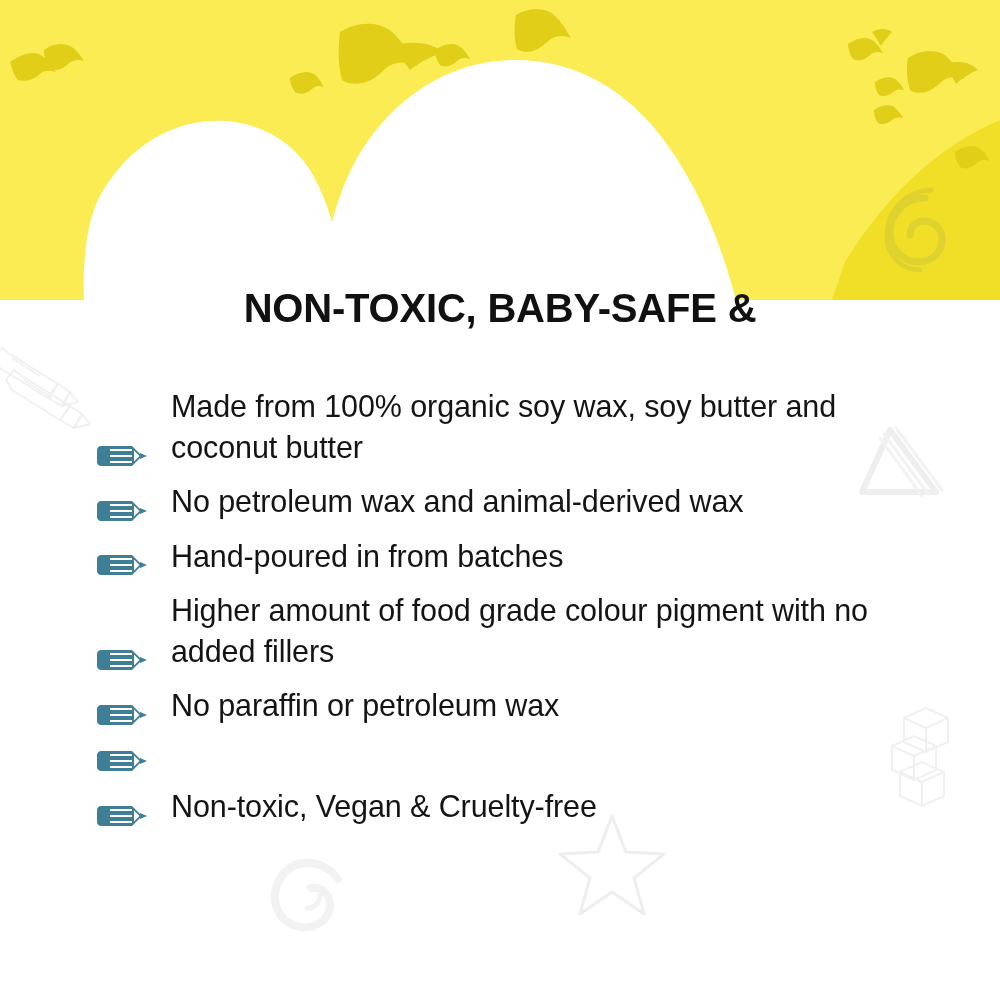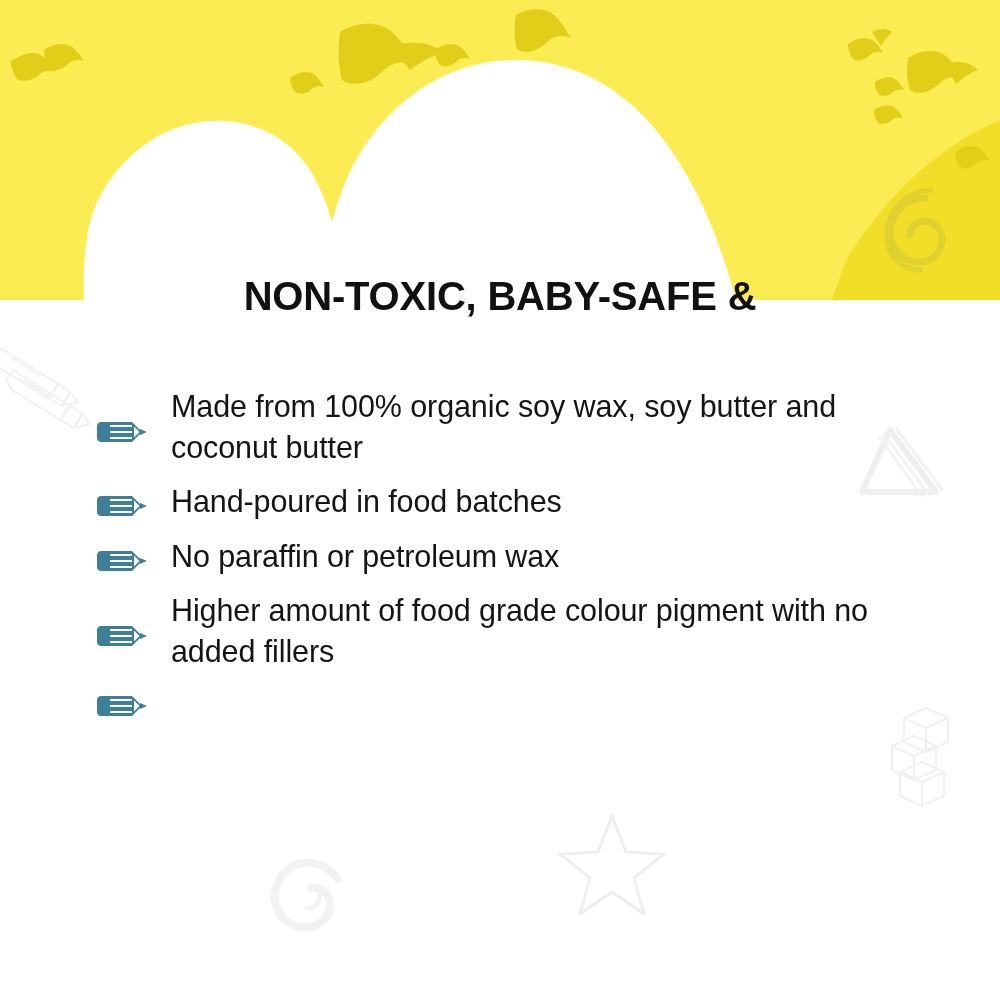--- a/index.html
+++ b/index.html
@@ -43,32 +43,33 @@
     text-align: center;
     color: #111111;
     font-weight: 700;
     font-size: 40px;
     line-height: 1.32;
     letter-spacing: -0.2px;
   }
   .headline .hl-line {
     display: block;
     white-space: nowrap;
+    margin-top: 12px;
   }
 
   
   .feature-list {
     position: absolute;
     left: 96px;
     top: 386px;
     width: 810px;
   }
   .feature-item {
     display: flex;
-    align-items: center;
+    align-items: flex-end;
     margin-bottom: 14px;
   }
   .bullet-icon {
     flex: 0 0 auto;
     width: 52px;
     height: 22px;
     margin-top: 10px;
     margin-right: 23px;
   }
   .bullet-icon svg {
@@ -244,35 +245,66 @@
           <rect x="14" y="10" width="22" height="2" fill="#ffffff"></rect>
           <rect x="14" y="16" width="22" height="2" fill="#ffffff"></rect>
           <path d="M36,1 L46,11 L36,21 Z" fill="#3E7E96"></path>
           <path d="M38,5.5 L43.5,11 L38,16.5 Z" fill="#ffffff"></path>
           <path d="M44,8 L51,11 L44,14 Z" fill="#3E7E96"></path>
         </svg>
       </span>
       <span class="feature-text">Made from 100% organic soy wax, soy butter and coconut butter</span>
     </li>
 
-
-    <li class="feature-item">
-      <span class="bullet-icon">
-        <svg viewBox="0 0 52 22" xmlns="http://www.w3.org/2000/svg">
-          <path d="M1,5 C1,2.8 2.8,1 5,1 L12,1 L12,21 L5,21 C2.8,21 1,19.2 1,17 Z" fill="#3E7E96"></path>
-          <rect x="12" y="1" width="24" height="20" fill="#3E7E96"></rect>
-          <rect x="14" y="4" width="22" height="2" fill="#ffffff"></rect>
-          <rect x="14" y="10" width="22" height="2" fill="#ffffff"></rect>
-          <rect x="14" y="16" width="22" height="2" fill="#ffffff"></rect>
-          <path d="M36,1 L46,11 L36,21 Z" fill="#3E7E96"></path>
-          <path d="M38,5.5 L43.5,11 L38,16.5 Z" fill="#ffffff"></path>
-          <path d="M44,8 L51,11 L44,14 Z" fill="#3E7E96"></path>
-        </svg>
-      </span>
-      <span class="feature-text">Hand-poured in food batches</span>
+    <li class="feature-item">
+      <span class="bullet-icon">
+        <svg viewBox="0 0 52 22" xmlns="http://www.w3.org/2000/svg">
+          <path d="M1,5 C1,2.8 2.8,1 5,1 L12,1 L12,21 L5,21 C2.8,21 1,19.2 1,17 Z" fill="#3E7E96"></path>
+          <rect x="12" y="1" width="24" height="20" fill="#3E7E96"></rect>
+          <rect x="14" y="4" width="22" height="2" fill="#ffffff"></rect>
+          <rect x="14" y="10" width="22" height="2" fill="#ffffff"></rect>
+          <rect x="14" y="16" width="22" height="2" fill="#ffffff"></rect>
+          <path d="M36,1 L46,11 L36,21 Z" fill="#3E7E96"></path>
+          <path d="M38,5.5 L43.5,11 L38,16.5 Z" fill="#ffffff"></path>
+          <path d="M44,8 L51,11 L44,14 Z" fill="#3E7E96"></path>
+        </svg>
+      </span>
+      <span class="feature-text">No petroleum wax and animal-derived wax</span>
+    </li>
+
+    <li class="feature-item">
+      <span class="bullet-icon">
+        <svg viewBox="0 0 52 22" xmlns="http://www.w3.org/2000/svg">
+          <path d="M1,5 C1,2.8 2.8,1 5,1 L12,1 L12,21 L5,21 C2.8,21 1,19.2 1,17 Z" fill="#3E7E96"></path>
+          <rect x="12" y="1" width="24" height="20" fill="#3E7E96"></rect>
+          <rect x="14" y="4" width="22" height="2" fill="#ffffff"></rect>
+          <rect x="14" y="10" width="22" height="2" fill="#ffffff"></rect>
+          <rect x="14" y="16" width="22" height="2" fill="#ffffff"></rect>
+          <path d="M36,1 L46,11 L36,21 Z" fill="#3E7E96"></path>
+          <path d="M38,5.5 L43.5,11 L38,16.5 Z" fill="#ffffff"></path>
+          <path d="M44,8 L51,11 L44,14 Z" fill="#3E7E96"></path>
+        </svg>
+      </span>
+      <span class="feature-text">Hand-poured in from batches</span>
+    </li>
+
+    <li class="feature-item">
+      <span class="bullet-icon">
+        <svg viewBox="0 0 52 22" xmlns="http://www.w3.org/2000/svg">
+          <path d="M1,5 C1,2.8 2.8,1 5,1 L12,1 L12,21 L5,21 C2.8,21 1,19.2 1,17 Z" fill="#3E7E96"></path>
+          <rect x="12" y="1" width="24" height="20" fill="#3E7E96"></rect>
+          <rect x="14" y="4" width="22" height="2" fill="#ffffff"></rect>
+          <rect x="14" y="10" width="22" height="2" fill="#ffffff"></rect>
+          <rect x="14" y="16" width="22" height="2" fill="#ffffff"></rect>
+          <path d="M36,1 L46,11 L36,21 Z" fill="#3E7E96"></path>
+          <path d="M38,5.5 L43.5,11 L38,16.5 Z" fill="#ffffff"></path>
+          <path d="M44,8 L51,11 L44,14 Z" fill="#3E7E96"></path>
+        </svg>
+      </span>
+      <span class="feature-text">Higher amount of food grade colour pigment with no added fillers</span>
     </li>
 
     <li class="feature-item">
       <span class="bullet-icon">
         <svg viewBox="0 0 52 22" xmlns="http://www.w3.org/2000/svg">
           <path d="M1,5 C1,2.8 2.8,1 5,1 L12,1 L12,21 L5,21 C2.8,21 1,19.2 1,17 Z" fill="#3E7E96"></path>
           <rect x="12" y="1" width="24" height="20" fill="#3E7E96"></rect>
           <rect x="14" y="4" width="22" height="2" fill="#ffffff"></rect>
           <rect x="14" y="10" width="22" height="2" fill="#ffffff"></rect>
           <rect x="14" y="16" width="22" height="2" fill="#ffffff"></rect>
@@ -290,34 +322,33 @@
           <path d="M1,5 C1,2.8 2.8,1 5,1 L12,1 L12,21 L5,21 C2.8,21 1,19.2 1,17 Z" fill="#3E7E96"></path>
           <rect x="12" y="1" width="24" height="20" fill="#3E7E96"></rect>
           <rect x="14" y="4" width="22" height="2" fill="#ffffff"></rect>
           <rect x="14" y="10" width="22" height="2" fill="#ffffff"></rect>
           <rect x="14" y="16" width="22" height="2" fill="#ffffff"></rect>
           <path d="M36,1 L46,11 L36,21 Z" fill="#3E7E96"></path>
           <path d="M38,5.5 L43.5,11 L38,16.5 Z" fill="#ffffff"></path>
           <path d="M44,8 L51,11 L44,14 Z" fill="#3E7E96"></path>
         </svg>
       </span>
-      <span class="feature-text">Higher amount of food grade colour pigment with no added fillers</span>
-    </li>
-
-    <li class="feature-item">
-      <span class="bullet-icon">
-        <svg viewBox="0 0 52 22" xmlns="http://www.w3.org/2000/svg">
-          <path d="M1,5 C1,2.8 2.8,1 5,1 L12,1 L12,21 L5,21 C2.8,21 1,19.2 1,17 Z" fill="#3E7E96"></path>
-          <rect x="12" y="1" width="24" height="20" fill="#3E7E96"></rect>
-          <rect x="14" y="4" width="22" height="2" fill="#ffffff"></rect>
-          <rect x="14" y="10" width="22" height="2" fill="#ffffff"></rect>
-          <rect x="14" y="16" width="22" height="2" fill="#ffffff"></rect>
-          <path d="M36,1 L46,11 L36,21 Z" fill="#3E7E96"></path>
-          <path d="M38,5.5 L43.5,11 L38,16.5 Z" fill="#ffffff"></path>
-          <path d="M44,8 L51,11 L44,14 Z" fill="#3E7E96"></path>
-        </svg>
-      </span>
-    </li>
-
+    </li>
+
+    <li class="feature-item">
+      <span class="bullet-icon">
+        <svg viewBox="0 0 52 22" xmlns="http://www.w3.org/2000/svg">
+          <path d="M1,5 C1,2.8 2.8,1 5,1 L12,1 L12,21 L5,21 C2.8,21 1,19.2 1,17 Z" fill="#3E7E96"></path>
+          <rect x="12" y="1" width="24" height="20" fill="#3E7E96"></rect>
+          <rect x="14" y="4" width="22" height="2" fill="#ffffff"></rect>
+          <rect x="14" y="10" width="22" height="2" fill="#ffffff"></rect>
+          <rect x="14" y="16" width="22" height="2" fill="#ffffff"></rect>
+          <path d="M36,1 L46,11 L36,21 Z" fill="#3E7E96"></path>
+          <path d="M38,5.5 L43.5,11 L38,16.5 Z" fill="#ffffff"></path>
+          <path d="M44,8 L51,11 L44,14 Z" fill="#3E7E96"></path>
+        </svg>
+      </span>
+      <span class="feature-text">Non-toxic, Vegan &amp; Cruelty-free</span>
+    </li>
 
   </ul>
 
 </div>
 
 </body></html>

